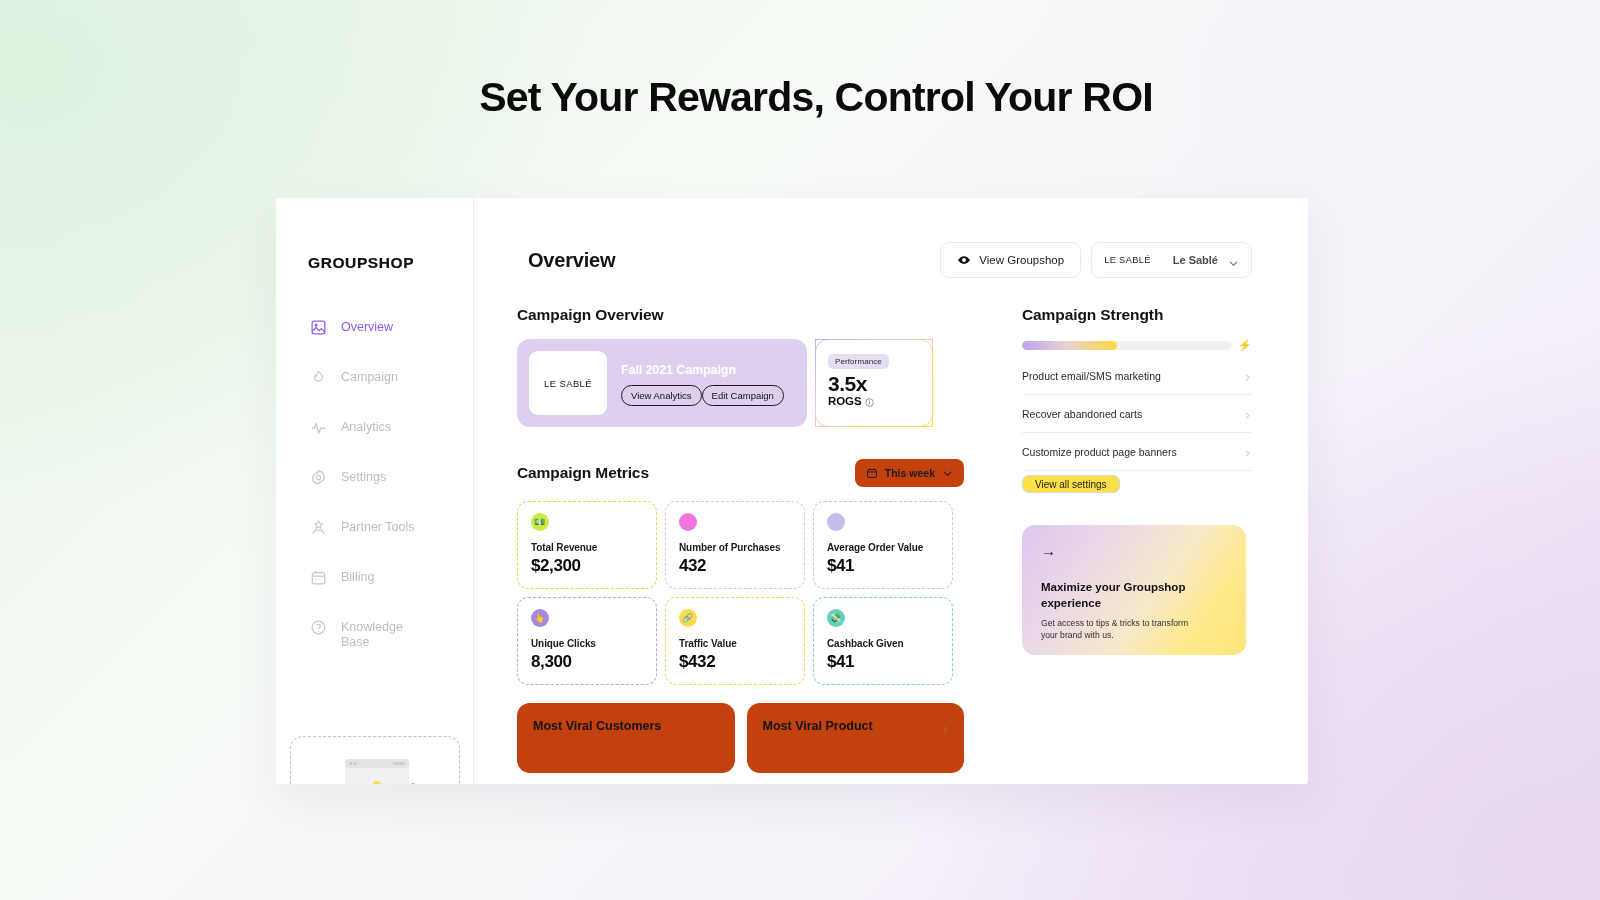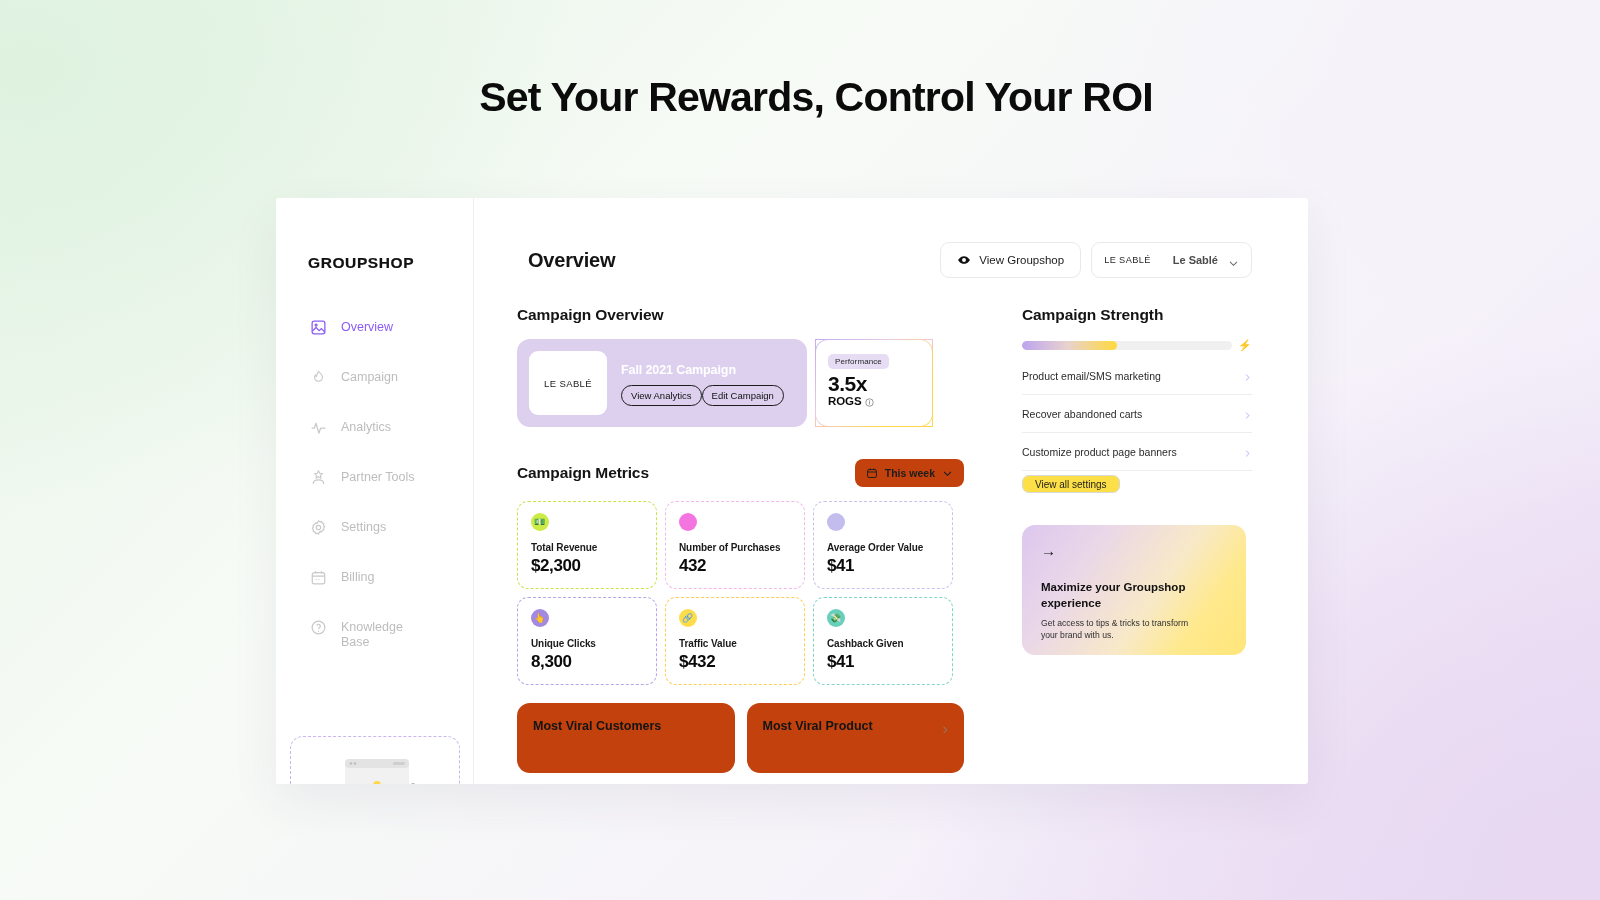--- a/index.html
+++ b/index.html
@@ -491,36 +491,36 @@
         <span class="nav-ico">
           <svg viewBox="0 0 24 24" fill="none" stroke="#c9c9c9" stroke-width="1.8" stroke-linecap="round" stroke-linejoin="round">
             <path d="M3 13h3l2.5-7 4 14 2.5-7H21"></path>
           </svg>
         </span>
         <span class="nav-lbl">Analytics</span>
       </div>
 
       <div class="nav-item">
         <span class="nav-ico">
+          <svg viewBox="0 0 24 24" fill="none" stroke="#c9c9c9" stroke-width="1.7">
+            <path d="M12 2.6l1.9 1.5 2.3-.5 1.1 2.1 2.2.9-.3 2.4 1.5 1.9-1.5 1.9.3 2.4-2.2.9-1.1 2.1-2.3-.5L12 21.4l-1.9-1.5-2.3.5-1.1-2.1-2.2-.9.3-2.4L3.3 13l1.5-1.9-.3-2.4 2.2-.9 1.1-2.1 2.3.5z"></path>
+            <circle cx="12" cy="12" r="3.1"></circle>
+          </svg>
+        </span>
+        <span class="nav-lbl">Settings</span>
+      </div>
+
+      <div class="nav-item">
+        <span class="nav-ico">
           <svg viewBox="0 0 24 24" fill="none" stroke="#c9c9c9" stroke-width="1.6" stroke-linejoin="round">
             <path d="M12 2.5l1.7 3.5 3.8.5-2.8 2.6.7 3.8L12 11.1 8.6 12.9l.7-3.8L6.5 6.5l3.8-.5z"></path>
             <path d="M4.5 21c0-3.6 3.4-5.6 7.5-5.6s7.5 2 7.5 5.6"></path>
           </svg>
         </span>
         <span class="nav-lbl">Partner Tools</span>
-      </div>
-
-      <div class="nav-item">
-        <span class="nav-ico">
-          <svg viewBox="0 0 24 24" fill="none" stroke="#c9c9c9" stroke-width="1.7">
-            <path d="M12 2.6l1.9 1.5 2.3-.5 1.1 2.1 2.2.9-.3 2.4 1.5 1.9-1.5 1.9.3 2.4-2.2.9-1.1 2.1-2.3-.5L12 21.4l-1.9-1.5-2.3.5-1.1-2.1-2.2-.9.3-2.4L3.3 13l1.5-1.9-.3-2.4 2.2-.9 1.1-2.1 2.3.5z"></path>
-            <circle cx="12" cy="12" r="3.1"></circle>
-          </svg>
-        </span>
-        <span class="nav-lbl">Settings</span>
       </div>
 
       <div class="nav-item">
         <span class="nav-ico">
           <svg viewBox="0 0 24 24" fill="none" stroke="#c9c9c9" stroke-width="1.7">
             <rect x="3.2" y="5" width="17.6" height="16" rx="3"></rect>
             <path d="M3.2 10h17.6M8 3v3.4M16 3v3.4"></path>
             <circle cx="8.6" cy="14.5" r=".9" fill="#c9c9c9" stroke="none"></circle>
             <circle cx="12.6" cy="14.5" r=".9" fill="#c9c9c9" stroke="none"></circle>
           </svg>

